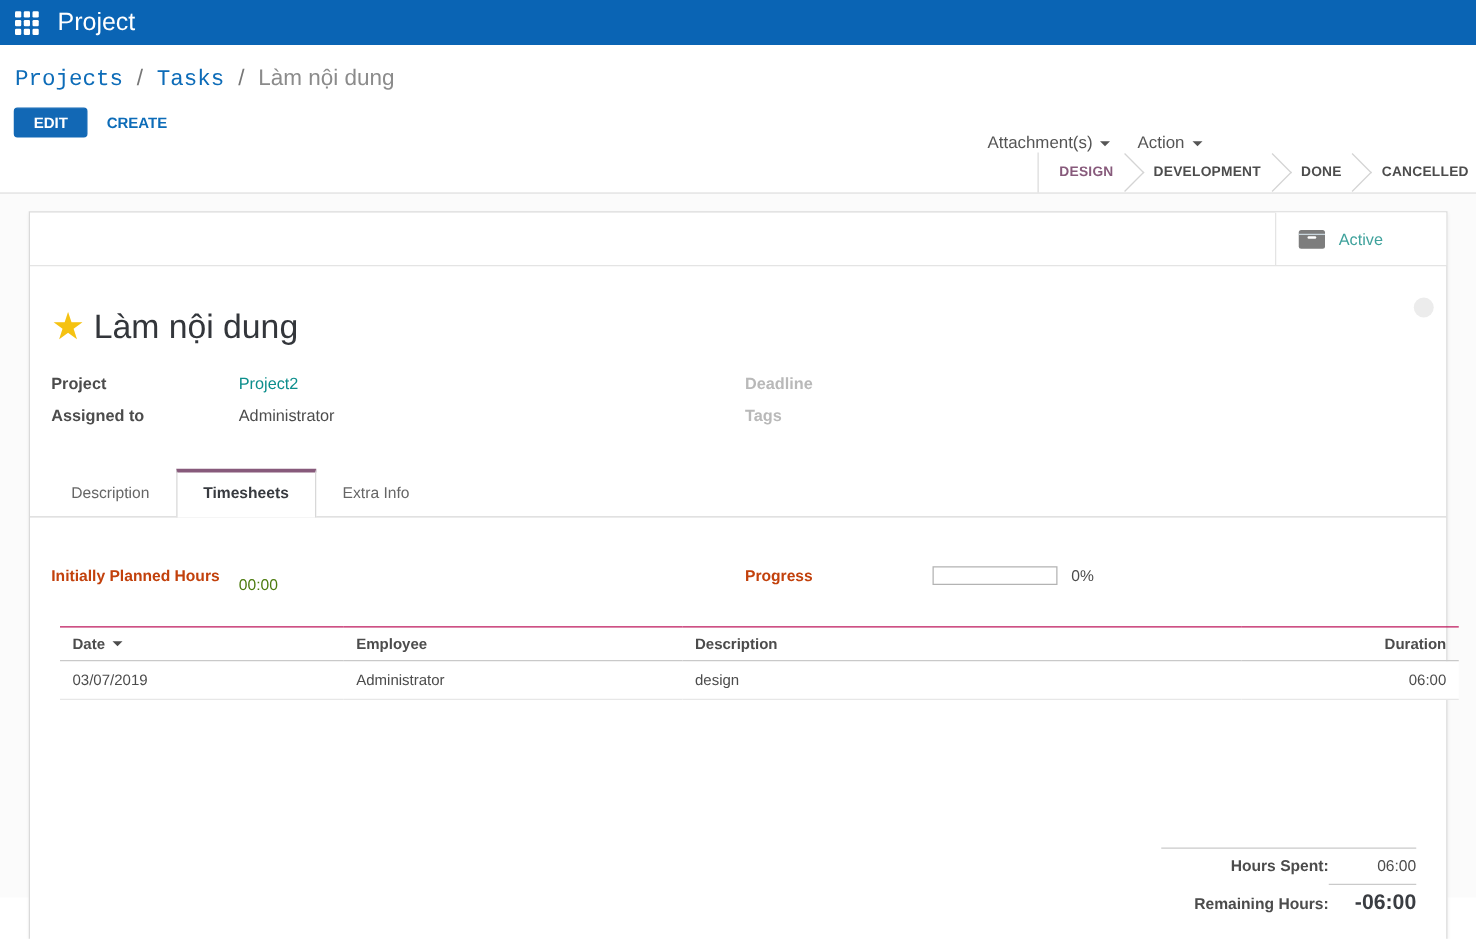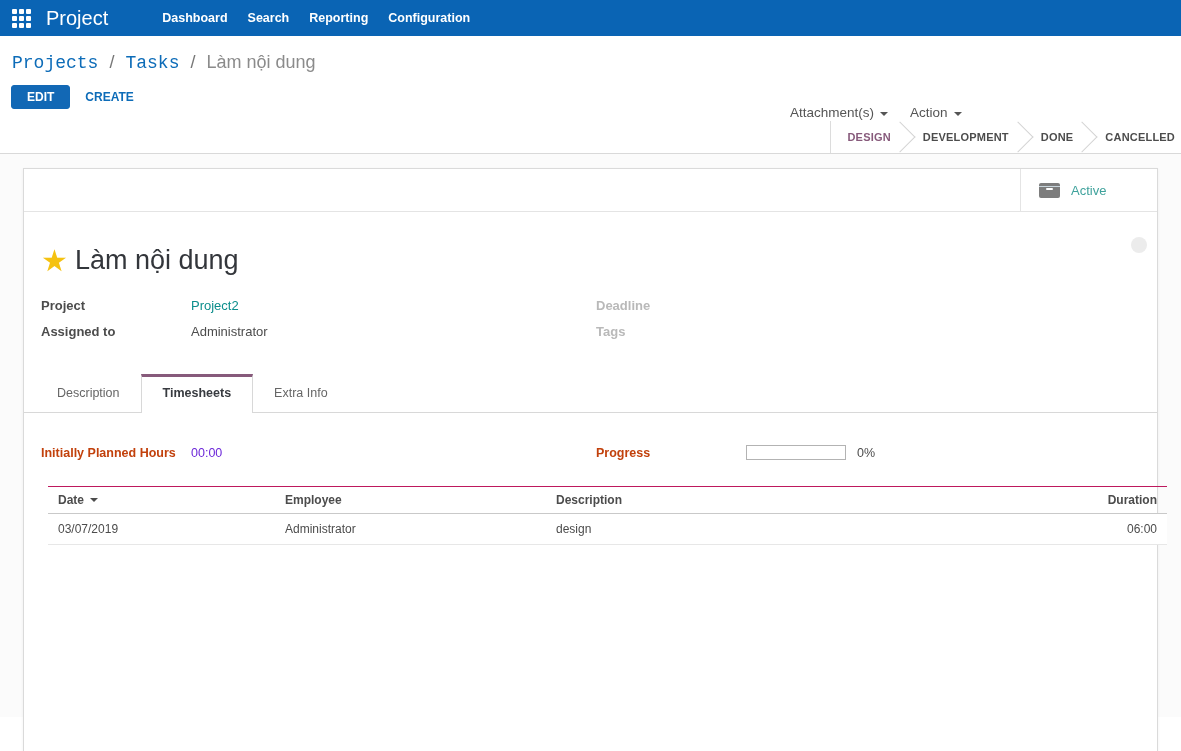--- a/index.html
+++ b/index.html
@@ -109,21 +109,21 @@
   .tab.active {
     background: #fff; border: 1px solid #d8d8d8; border-top: 3px solid #875a7b; border-bottom: none;
     margin-bottom: -1px; padding: 9px 21px 13px; font-weight: 700; color: #383b40;
   }
 
   .tab-content { padding: 32px 17px 0; }
   .o-row { display: flex; }
   .o-left { width: 555px; display: flex; align-items: center; }
   .o-right { flex: 1; display: flex; align-items: center; }
   .o-label { width: 150px; font-weight: 700; font-size: 12.5px; color: #c2410c; flex: none; }
-  .o-value { font-size: 12.5px; color: #6d28d9; }
+  .o-value { font-size: 12.5px; color: #4d7c0f; margin-top: 15px; }
   .progressbar { width: 100px; height: 15px; border: 1px solid #b3b3b3; background: #fff; position: relative; }
   .progressbar .fill { height: 100%; background: #875a7b; }
   .progress-text { font-size: 12.5px; color: #4c4c4c; margin-left: 11px; }
 
   
   .ts-table { width: 1119px; margin: 26px 7px 0; border-collapse: collapse; table-layout: fixed; }
   .ts-table th {
     text-align: left; font-size: 12px; font-weight: 700; color: #4c4c4c;
     padding: 6px 10px; border-top: 1px solid #be185d; border-bottom: 1px solid #c9c9c9; cursor: pointer;
   }
@@ -159,26 +159,20 @@
       <i></i>
       <i></i>
       <i></i>
       <i></i>
       <i></i>
       <i></i>
       <i></i>
       <i></i>
   </span>
   <span class="brand">Project</span>
-  <nav class="nav-menu">
-    <span class="nav-item">Dashboard</span>
-    <span class="nav-item">Search</span>
-    <span class="nav-item">Reporting</span>
-    <span class="nav-item">Configuration</span>
-  </nav>
 </header>
 
 <section class="control-panel">
   <div class="breadcrumb">
     <a class="bc-link">Projects</a>
     <span class="bc-sep">/</span>
     <a class="bc-link">Tasks</a>
     <span class="bc-sep">/</span>
     <span class="bc-current">Làm nội dung</span>
   </div>
@@ -286,16 +280,26 @@
             <td>03/07/2019</td>
             <td>Administrator</td>
             <td>design</td>
             <td class="num">06:00</td>
           </tr>
         </tbody>
       </table>
 
       <div class="spacer"></div>
 
+      <div class="totals">
+        <div class="trow">
+          <span class="tlabel">Hours Spent:</span>
+          <span class="tvalue">06:00</span>
+        </div>
+        <div class="trow">
+          <span class="tlabel">Remaining Hours:</span>
+          <span class="tvalue big">-06:00</span>
+        </div>
+      </div>
     </div>
 
   </div>
 </main>
 
 </body></html>

